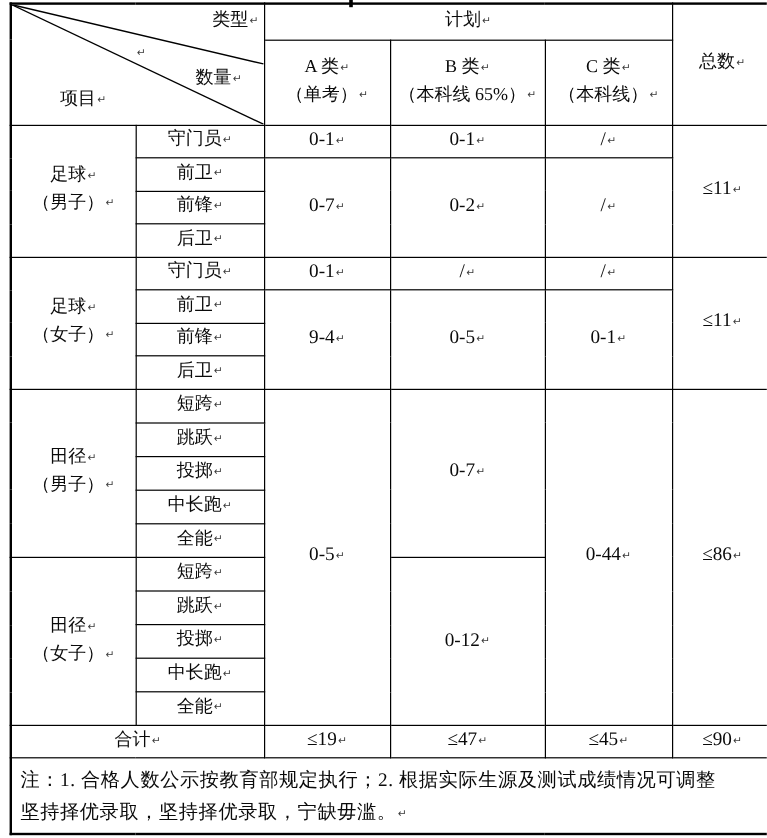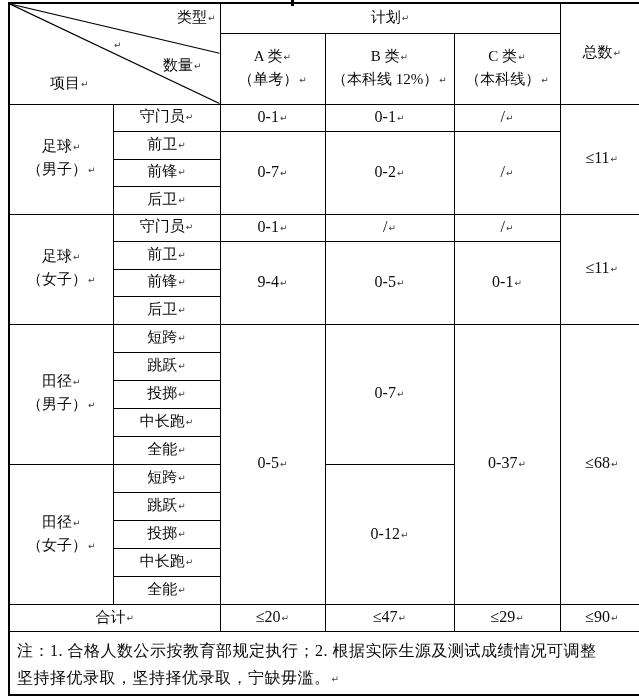--- a/index.html
+++ b/index.html
@@ -81,21 +81,21 @@
         <td rowspan="2"><span>总数</span><span class="pm">↵</span></td>
       </tr>
 
       <tr class="r-h2">
         <td>
           <div><span>A 类</span><span class="pm">↵</span></div>
           <div><span>（单考）</span><span class="pm">↵</span></div>
         </td>
         <td>
           <div><span>B 类</span><span class="pm">↵</span></div>
-          <div><span>（本科线 12%）</span><span class="pm">↵</span></div>
+          <div><span>（本科线 65%）</span><span class="pm">↵</span></div>
         </td>
         <td>
           <div><span>C 类</span><span class="pm">↵</span></div>
           <div><span>（本科线）</span><span class="pm">↵</span></div>
         </td>
       </tr>
 
       <tr class="r-f">
         <td rowspan="4">
           <div><span>足球</span><span class="pm">↵</span></div>
@@ -145,22 +145,22 @@
       </tr>
 
       <tr class="r-a">
         <td rowspan="5">
           <div><span>田径</span><span class="pm">↵</span></div>
           <div><span>（男子）</span><span class="pm">↵</span></div>
         </td>
         <td><span>短跨</span><span class="pm">↵</span></td>
         <td class="val" rowspan="10"><span>0-5</span><span class="pm">↵</span></td>
         <td class="val" rowspan="5"><span>0-7</span><span class="pm">↵</span></td>
-        <td class="val" rowspan="10"><span>0-37</span><span class="pm">↵</span></td>
-        <td class="tot" rowspan="10"><span>≤68</span><span class="pm">↵</span></td>
+        <td class="val" rowspan="10"><span>0-44</span><span class="pm">↵</span></td>
+        <td class="tot" rowspan="10"><span>≤86</span><span class="pm">↵</span></td>
       </tr>
       <tr class="r-a">
         <td><span>跳跃</span><span class="pm">↵</span></td>
       </tr>
       <tr class="r-a">
         <td><span>投掷</span><span class="pm">↵</span></td>
       </tr>
       <tr class="r-a">
         <td><span>中长跑</span><span class="pm">↵</span></td>
       </tr>
@@ -184,23 +184,23 @@
       </tr>
       <tr class="r-a">
         <td><span>中长跑</span><span class="pm">↵</span></td>
       </tr>
       <tr class="r-a">
         <td><span>全能</span><span class="pm">↵</span></td>
       </tr>
 
       <tr class="r-sum">
         <td colspan="2"><span>合计</span><span class="pm">↵</span></td>
-        <td class="tot"><span>≤20</span><span class="pm">↵</span></td>
+        <td class="tot"><span>≤19</span><span class="pm">↵</span></td>
         <td class="tot"><span>≤47</span><span class="pm">↵</span></td>
-        <td class="tot"><span>≤29</span><span class="pm">↵</span></td>
+        <td class="tot"><span>≤45</span><span class="pm">↵</span></td>
         <td class="tot"><span>≤90</span><span class="pm">↵</span></td>
       </tr>
 
       <tr class="r-note">
         <td class="note" colspan="6">
           <span>注：1. 合格人数公示按教育部规定执行；2. 根据实际生源及测试成绩情况可调整</span><br>
           <span>坚持择优录取，坚持择优录取，宁缺毋滥。</span><span class="pm">↵</span>
         </td>
       </tr>
     </tbody>

